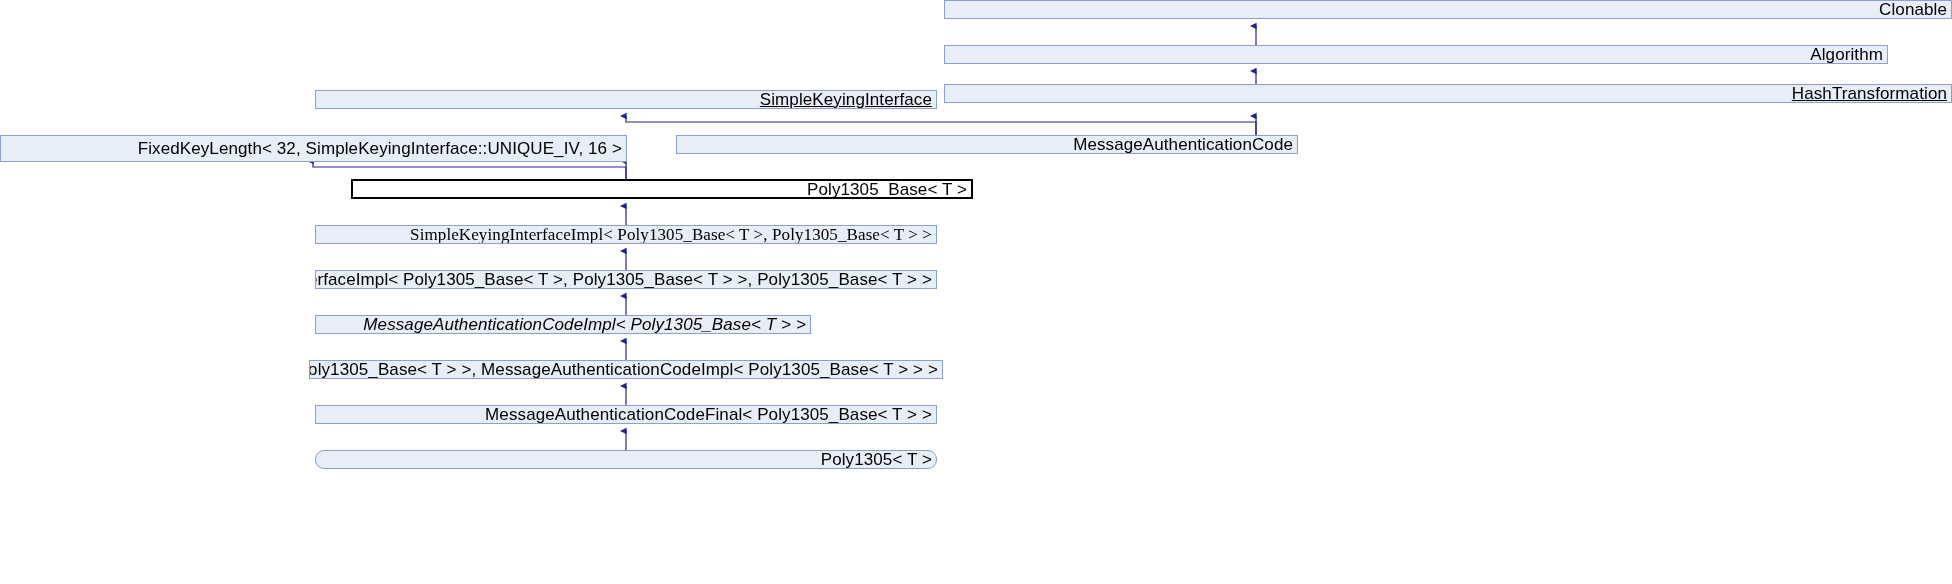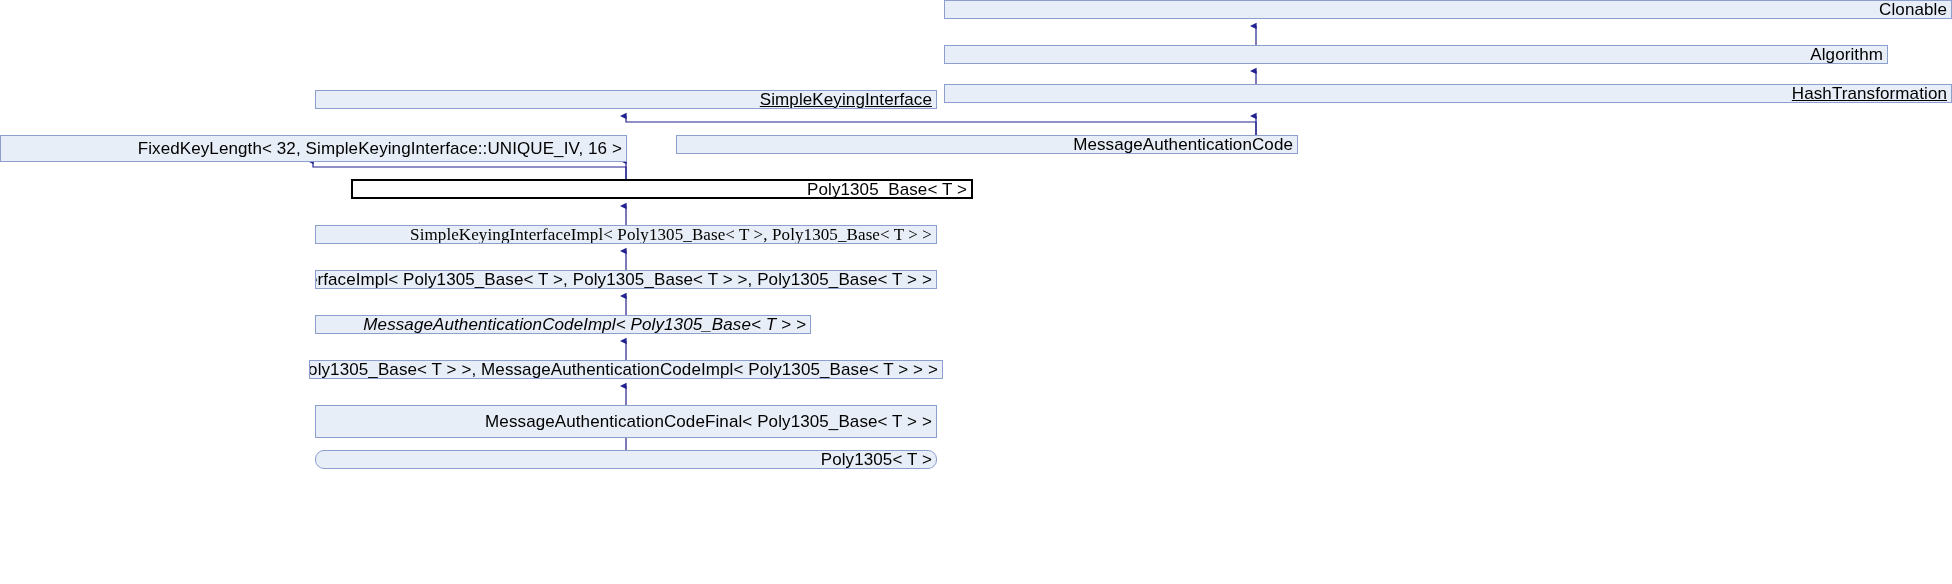--- a/index.html
+++ b/index.html
@@ -103,20 +103,20 @@
       </div>
       <div class="node" style="left: 315px; top: 270px; width: 622px; height: 19px;">
         <span class="node-label">AlgorithmImpl&lt; SimpleKeyingInterfaceImpl&lt; Poly1305_Base&lt; T &gt;, Poly1305_Base&lt; T &gt; &gt;, Poly1305_Base&lt; T &gt; &gt;</span>
       </div>
       <div class="node" style="left: 315px; top: 315px; width: 496px; height: 19px; font-style: italic;">
         <span class="node-label">MessageAuthenticationCodeImpl&lt; Poly1305_Base&lt; T &gt; &gt;</span>
       </div>
       <div class="node" style="left: 309px; top: 360px; width: 634px; height: 19px;">
         <span class="node-label">ClonableImpl&lt; MessageAuthenticationCodeFinal&lt; Poly1305_Base&lt; T &gt; &gt;, MessageAuthenticationCodeImpl&lt; Poly1305_Base&lt; T &gt; &gt; &gt;</span>
       </div>
-      <div class="node" style="left: 315px; top: 405px; width: 622px; height: 33px;">
+      <div class="node" style="left: 315px; top: 405px; width: 622px; height: 19px;">
         <span class="node-label">MessageAuthenticationCodeFinal&lt; Poly1305_Base&lt; T &gt; &gt;</span>
       </div>
       <div class="node" style="left: 315px; top: 450px; width: 622px; height: 19px; border-radius: 9px;">
         <span class="node-label">Poly1305&lt; T &gt;</span>
       </div>
     </div>
 </div>
 
 </body></html>

